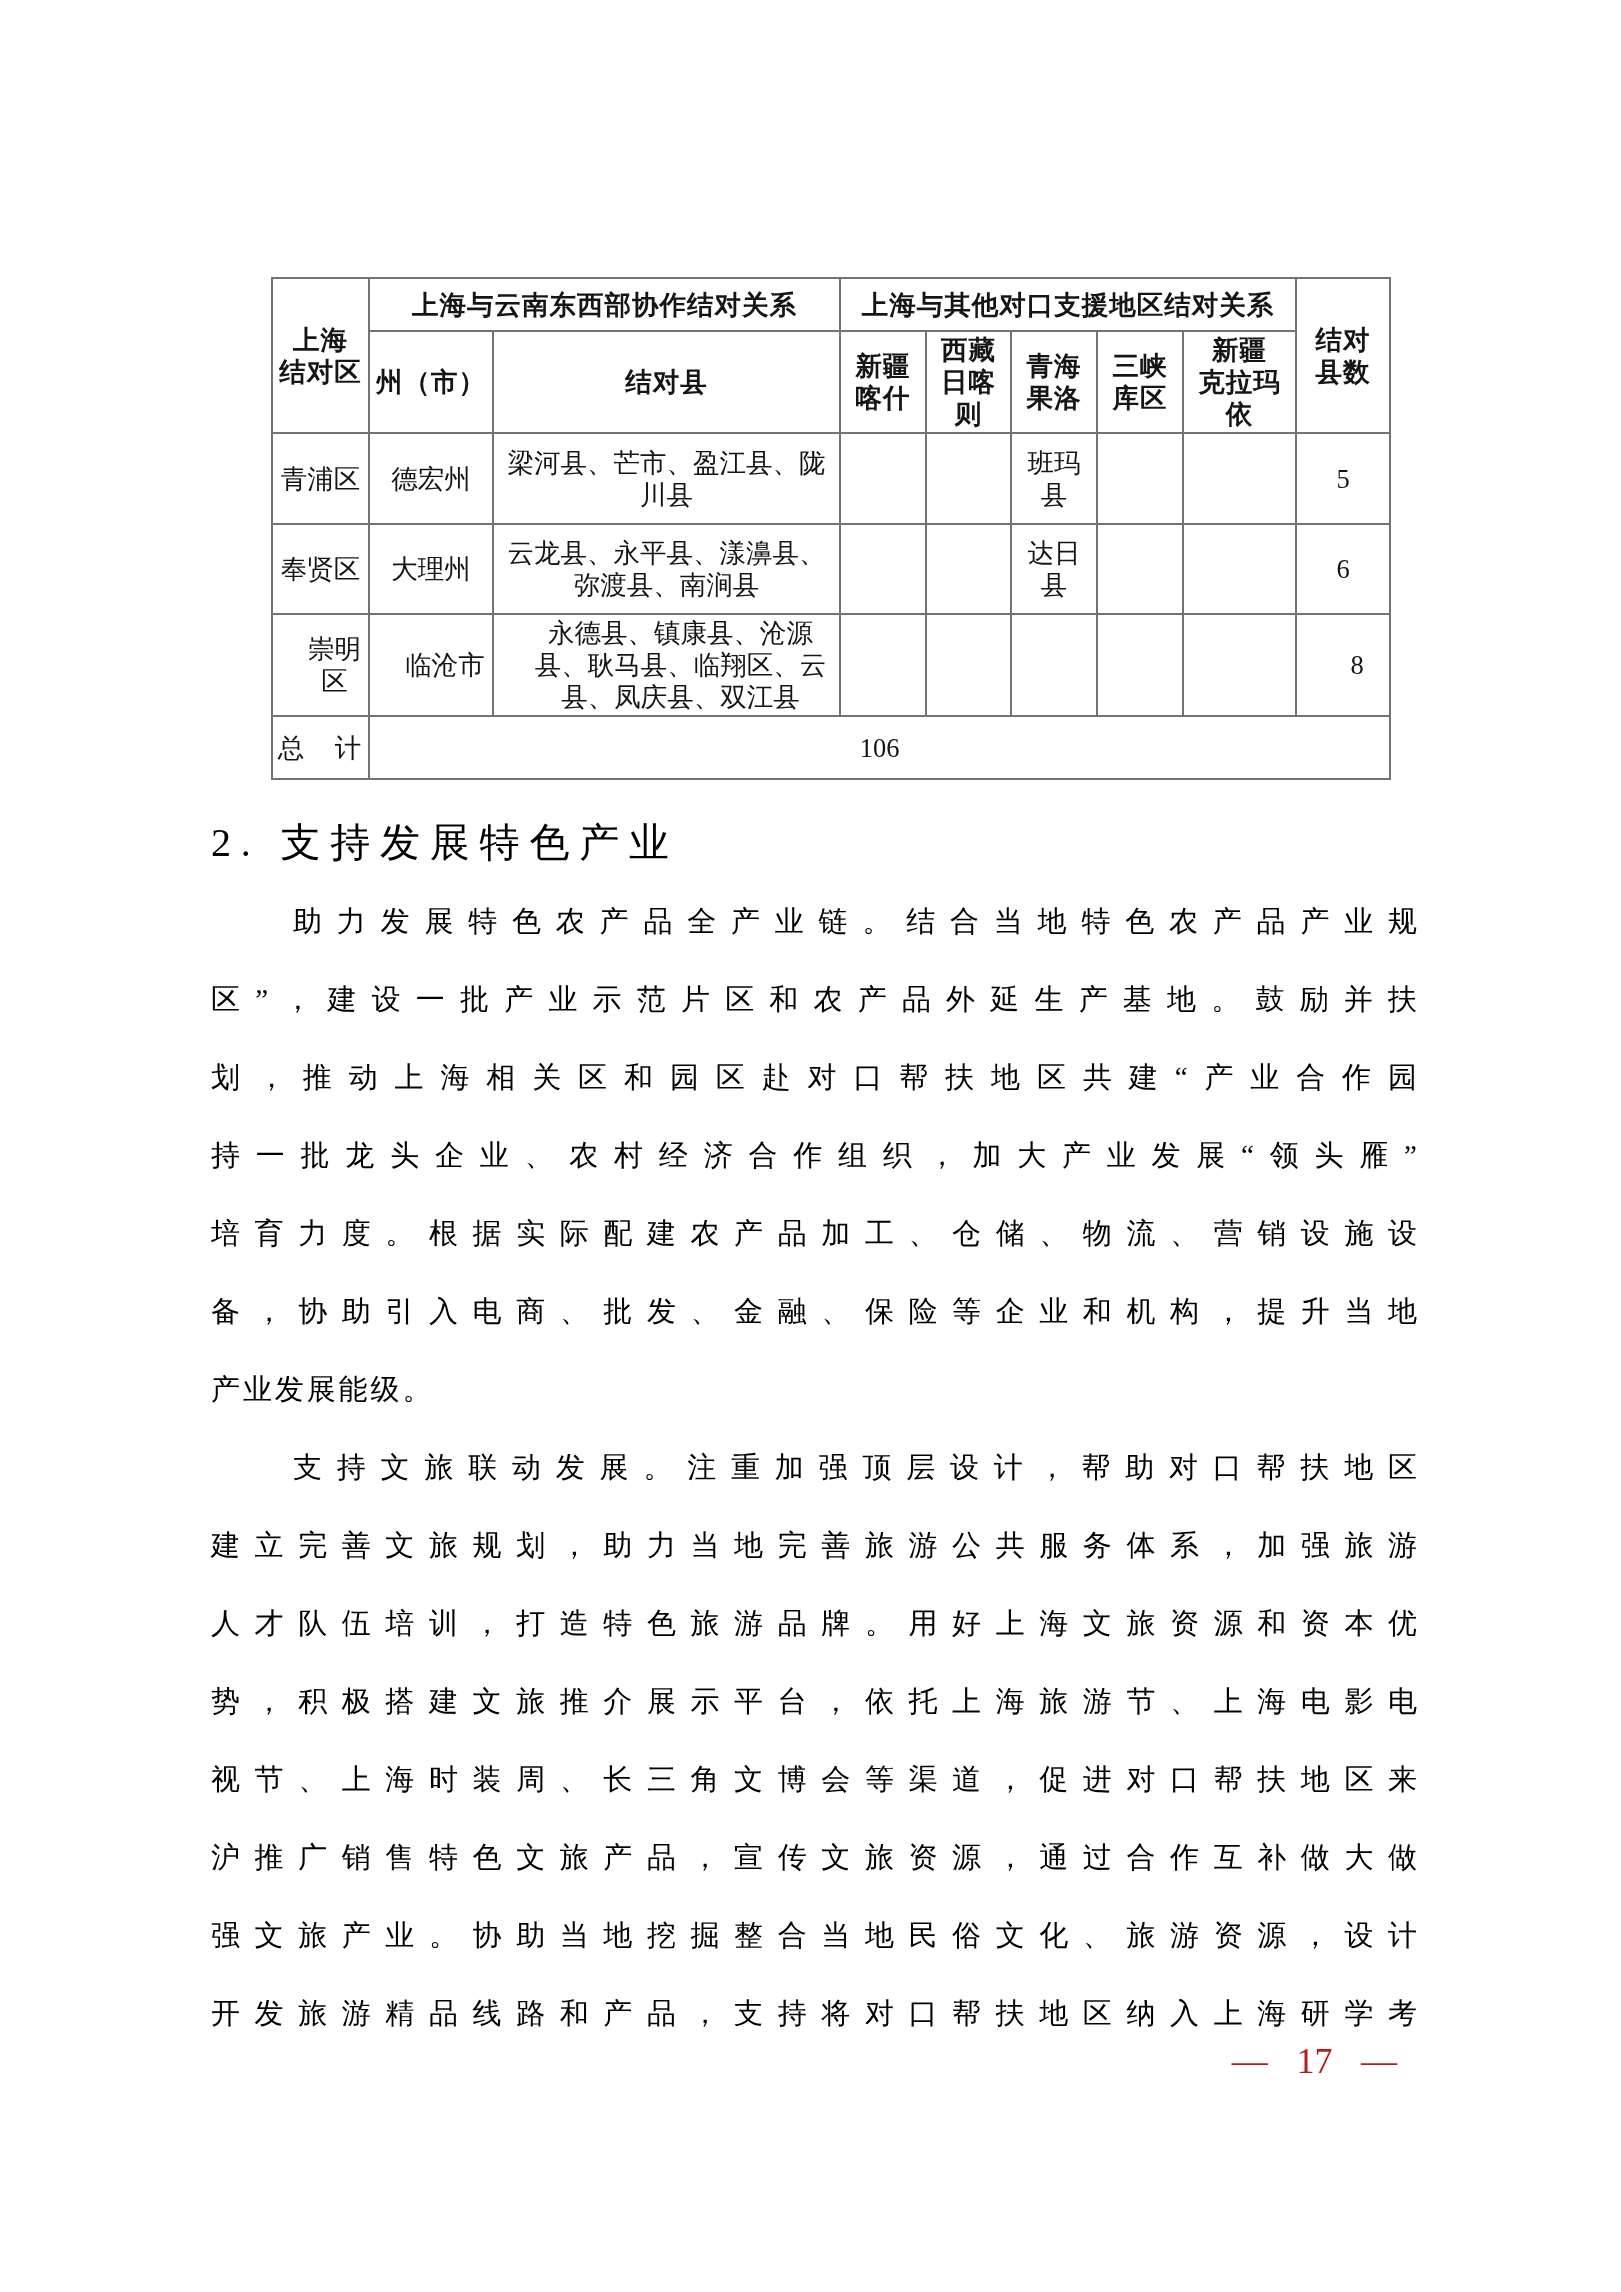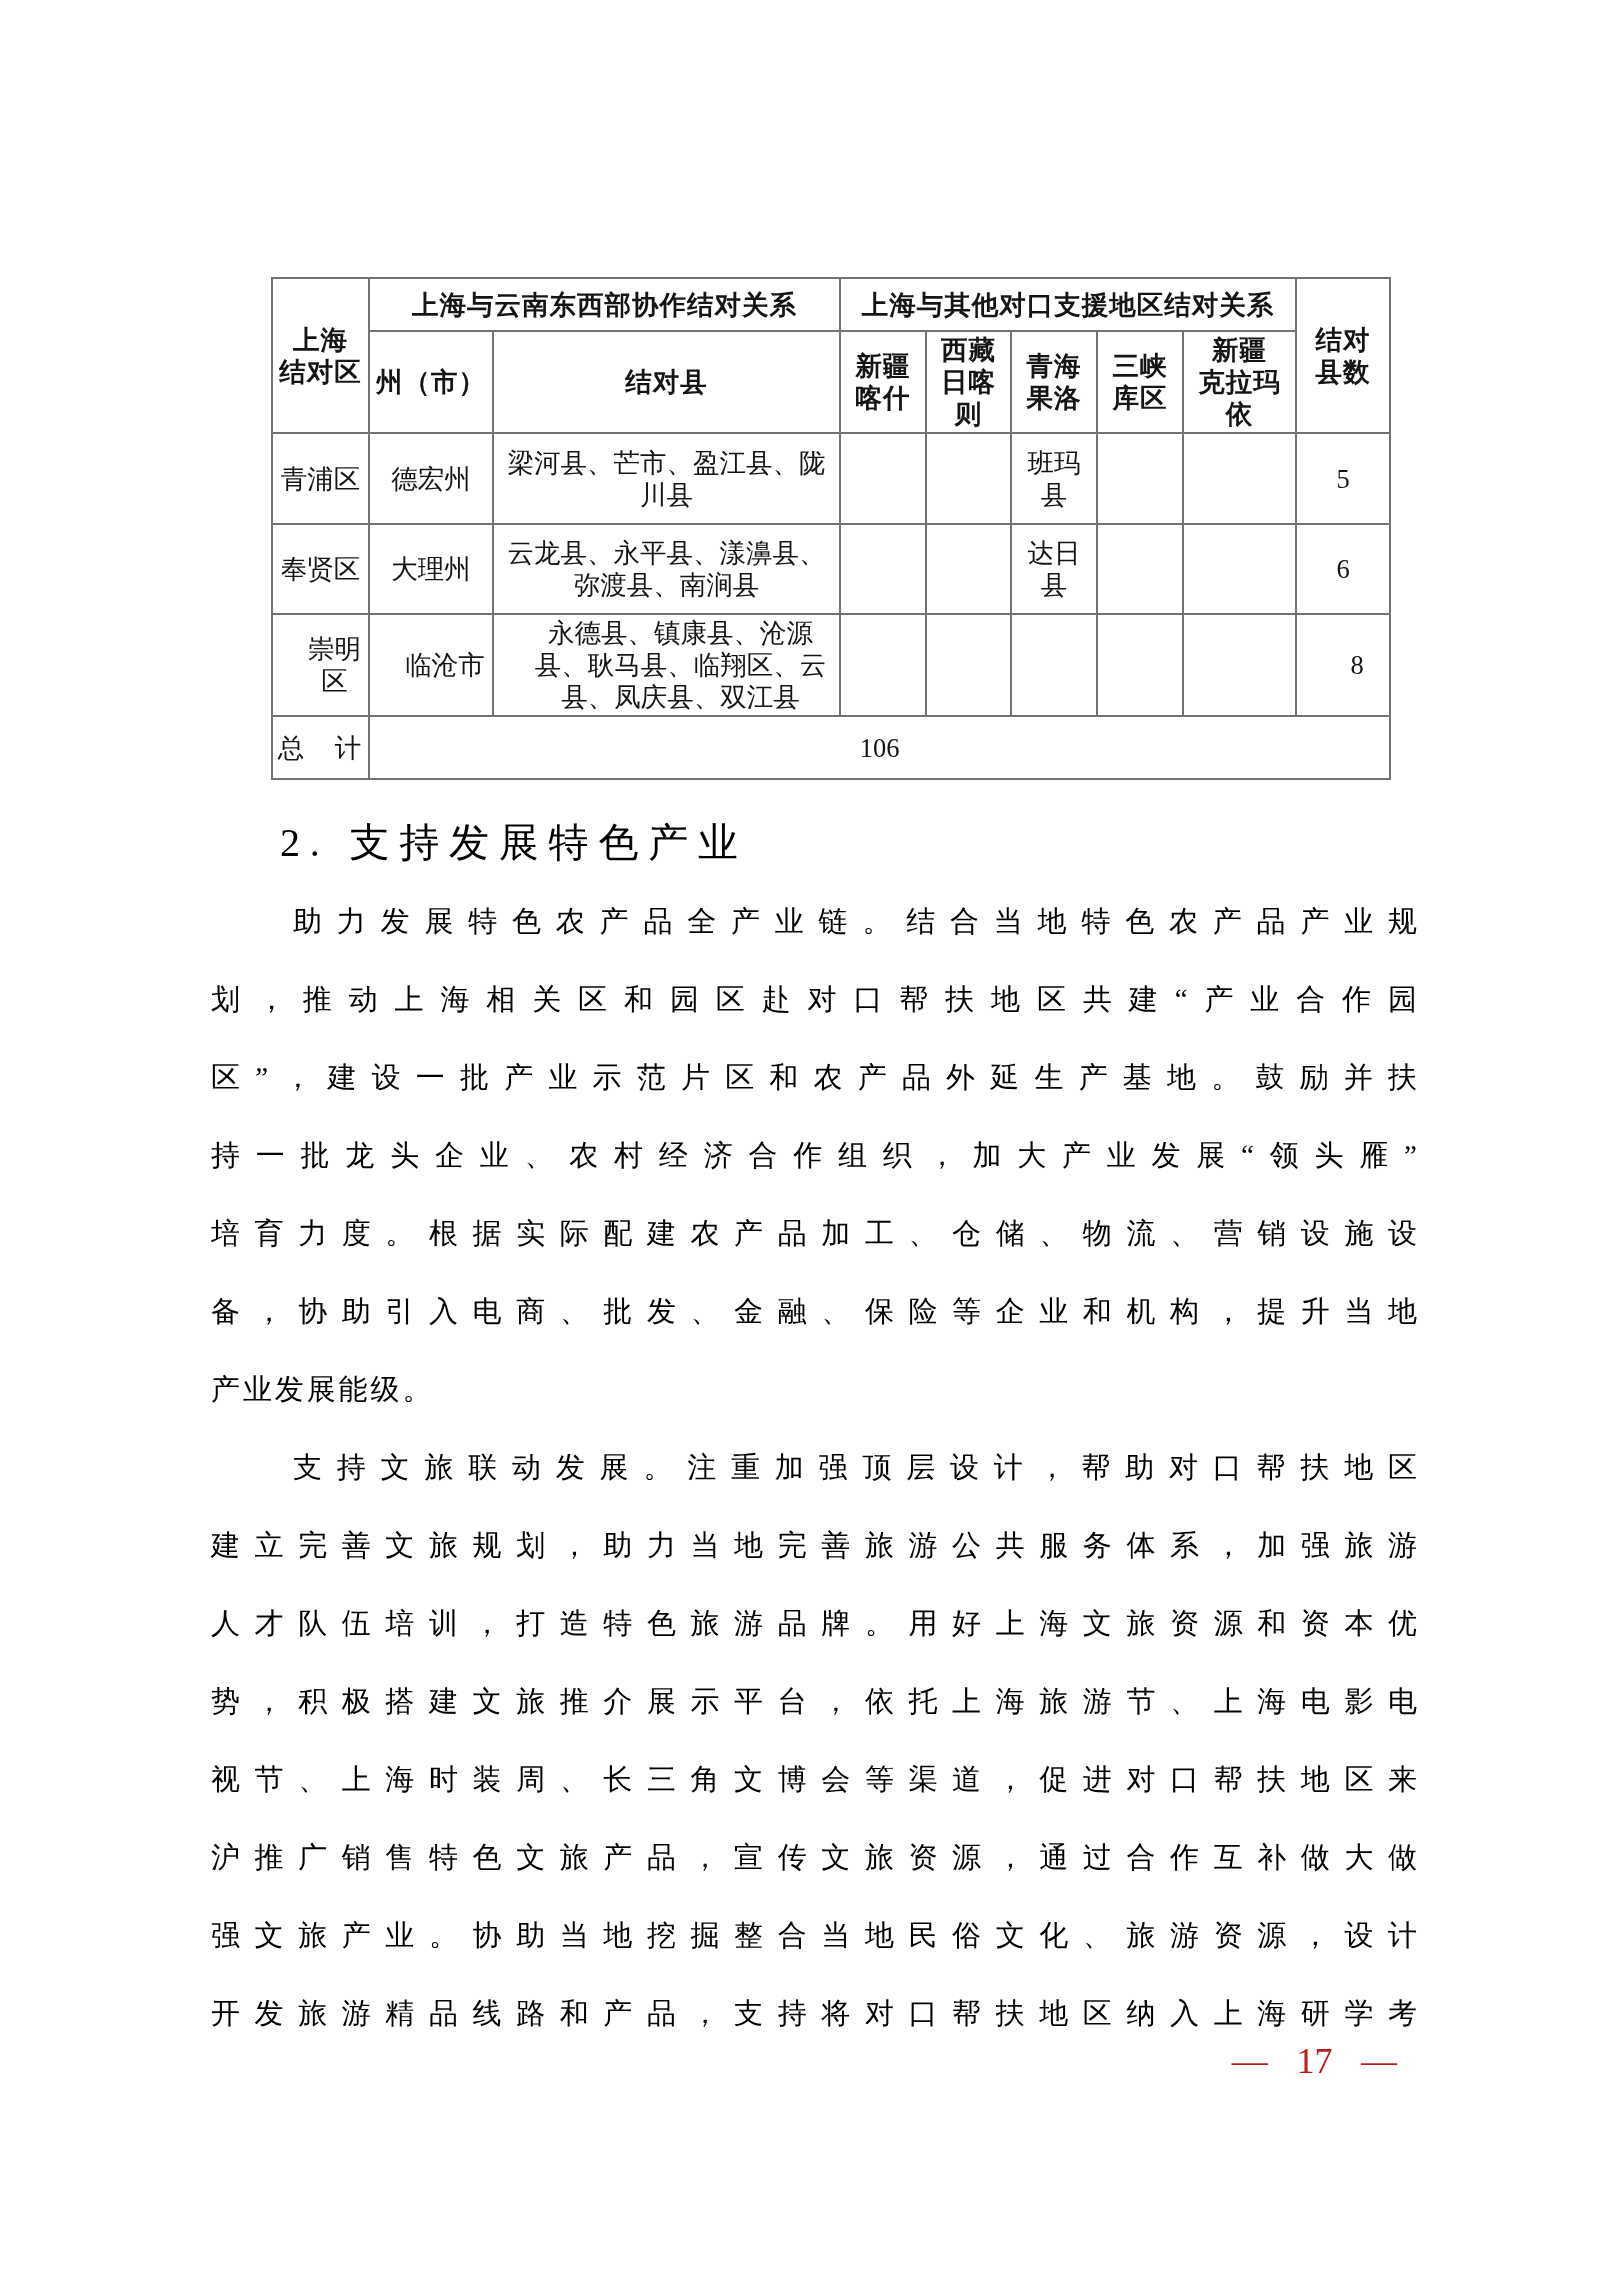--- a/index.html
+++ b/index.html
@@ -53,21 +53,20 @@
     text-justify:inter-character;
     padding:3.9px 15.7px;
     border-radius:24px;
   }
   td.num{font-size:27.4px;}
   td.total-label{letter-spacing:2px;}
 
   
   .heading{
     margin-top:23.5px;
-    margin-left:69px;
     font-size:40px;
     line-height:78px;
     letter-spacing:9.8px;
     color:#000;
   }
   .tline{
     font-size:29px;
     line-height:78px;
     text-align:justify;
     text-align-last:justify;
@@ -172,22 +171,22 @@
         <tr class="rt">
           <td class="total-label">总　计</td>
           <td class="num" colspan="8">106</td>
         </tr>
       </tbody>
     </table>
 
     <div class="heading">2. 支持发展特色产业</div>
 
     <div class="tline indent">助力发展特色农产品全产业链。结合当地特色农产品产业规</div>
+    <div class="tline">区”，建设一批产业示范片区和农产品外延生产基地。鼓励并扶</div>
     <div class="tline">划，推动上海相关区和园区赴对口帮扶地区共建“产业合作园</div>
-    <div class="tline">区”，建设一批产业示范片区和农产品外延生产基地。鼓励并扶</div>
     <div class="tline">持一批龙头企业、农村经济合作组织，加大产业发展“领头雁”</div>
     <div class="tline">培育力度。根据实际配建农产品加工、仓储、物流、营销设施设</div>
     <div class="tline">备，协助引入电商、批发、金融、保险等企业和机构，提升当地</div>
     <div class="tline end">产业发展能级。</div>
 
     <div class="tline indent">支持文旅联动发展。注重加强顶层设计，帮助对口帮扶地区</div>
     <div class="tline">建立完善文旅规划，助力当地完善旅游公共服务体系，加强旅游</div>
     <div class="tline">人才队伍培训，打造特色旅游品牌。用好上海文旅资源和资本优</div>
     <div class="tline">势，积极搭建文旅推介展示平台，依托上海旅游节、上海电影电</div>
     <div class="tline">视节、上海时装周、长三角文博会等渠道，促进对口帮扶地区来</div>

